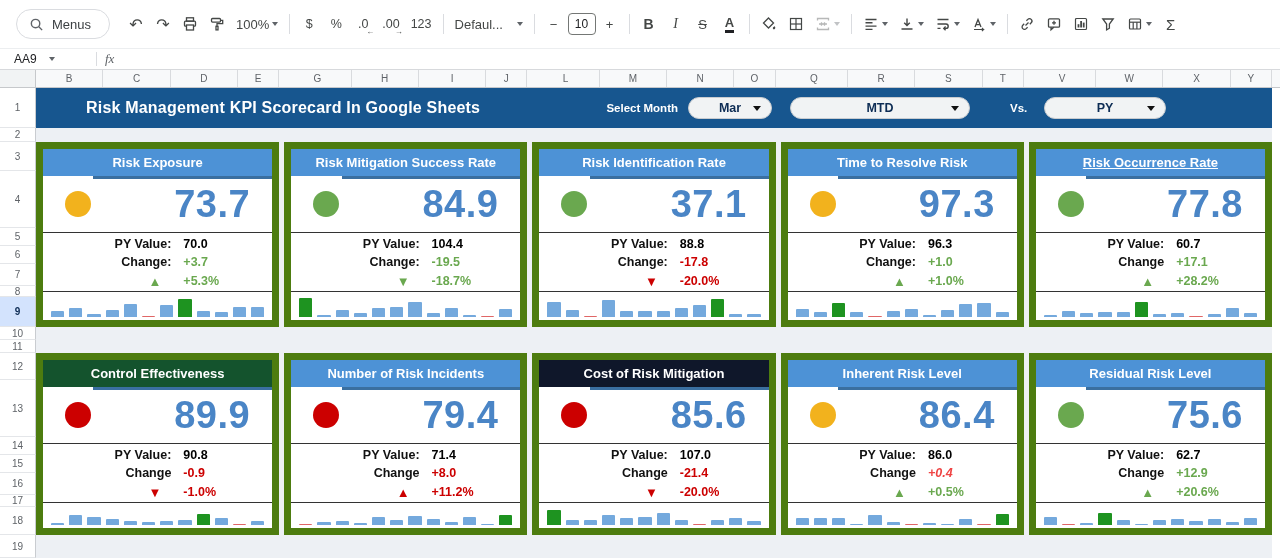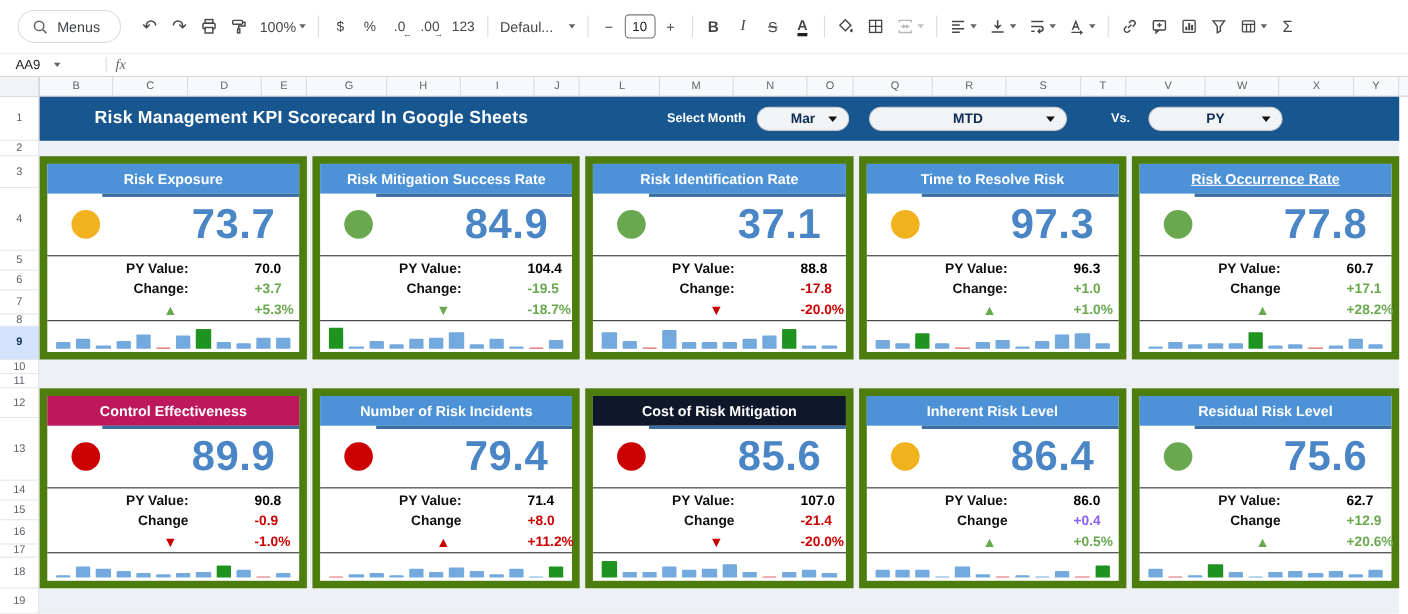--- a/index.html
+++ b/index.html
@@ -64,21 +64,21 @@
   .card { flex:1; display:flex; flex-direction:column; background:#fff; border:7px solid #4d7c0f; min-width:0; }
   .card-hdr { height:27px; flex:none; color:#fff; font-weight:bold; font-size:13px; display:flex;
     align-items:center; justify-content:center; position:relative; }
   .card-hdr::after { content:""; position:absolute; left:22%; right:0; bottom:-3px; height:3px;
     background:rgba(23,86,143,.85); }
   .card-val { height:56px; flex:none; display:flex; align-items:center; }
   .dot { width:26px; height:26px; border-radius:50%; margin-left:22px; flex:none; }
   .big { flex:1; text-align:right; padding-right:22px; font-size:38px; font-weight:bold; letter-spacing:.5px; }
   .card-stats { flex:none; border-top:1px solid #333; border-bottom:1px solid #333; padding-top:2px; }
   .srow { display:grid; grid-template-columns:56% 1fr; height:18px; align-items:center;
-    font-size:12.5px; font-weight:bold;gap:48px; }
+    font-size:12.5px; font-weight:bold; }
   .srow.trow { height:20px; }
   .slabel { text-align:right; color:#111; white-space:nowrap; }
   .sval { text-align:left; padding-left:12px; white-space:nowrap; }
   .tri { font-size:13px; padding-right:10px; }
   .card-spark { flex:1; display:flex; align-items:flex-end; gap:5px; padding:4px 8px 3px; min-height:0; }
   .sbar { flex:1; border-radius:1px 1px 0 0; }
 </style>
 </head>
 <body>
 
@@ -497,21 +497,21 @@
               <div class="sbar" style="height: 5%; background: rgb(224, 102, 102);"></div>
               <div class="sbar" style="height: 15%; background: rgb(116, 169, 221);"></div>
               <div class="sbar" style="height: 45%; background: rgb(116, 169, 221);"></div>
               <div class="sbar" style="height: 20%; background: rgb(116, 169, 221);"></div>
             </div>
   </div>
         </div>
       <div class="gaprow" id="gapB" style="height: 26px; background: rgb(237, 240, 244);"></div>
       <div class="band" id="band-1" style="height: 182px; background: rgb(237, 240, 244);">
           <div class="card">
-    <div class="card-hdr" style="background: #be185d; align-items: center;">
+    <div class="card-hdr" style="background: #14532d; align-items: center;">
       <span>Control Effectiveness</span>
     </div>
     <div class="card-val">
       <span class="dot" style="background: rgb(204, 0, 0);"></span>
       <span class="big" style="color: rgb(74, 133, 198);">89.9</span>
     </div>
     <div class="card-stats">
       <div class="srow">
         <span class="slabel">PY Value:</span>
         <span class="sval">90.8</span>
@@ -622,21 +622,21 @@
       <span class="dot" style="background: rgb(242, 178, 29);"></span>
       <span class="big" style="color: rgb(74, 133, 198);">86.4</span>
     </div>
     <div class="card-stats">
       <div class="srow">
         <span class="slabel">PY Value:</span>
         <span class="sval">86.0</span>
       </div>
       <div class="srow">
         <span class="slabel">Change</span>
-        <span class="sval chg" style="color: #8b5cf6;">+0.4</span>
+        <span class="sval chg" style="color: #ef4444; font-style: italic;">+0.4</span>
       </div>
       <div class="srow trow">
         <span class="slabel tri" style="color: rgb(106, 168, 79);">▲</span>
         <span class="sval pct" style="color: rgb(106, 168, 79);">+0.5%</span>
       </div>
     </div>
     <div class="card-spark">
               <div class="sbar" style="height: 40%; background: rgb(116, 169, 221);"></div>
               <div class="sbar" style="height: 38%; background: rgb(116, 169, 221);"></div>
               <div class="sbar" style="height: 38%; background: rgb(116, 169, 221);"></div>

